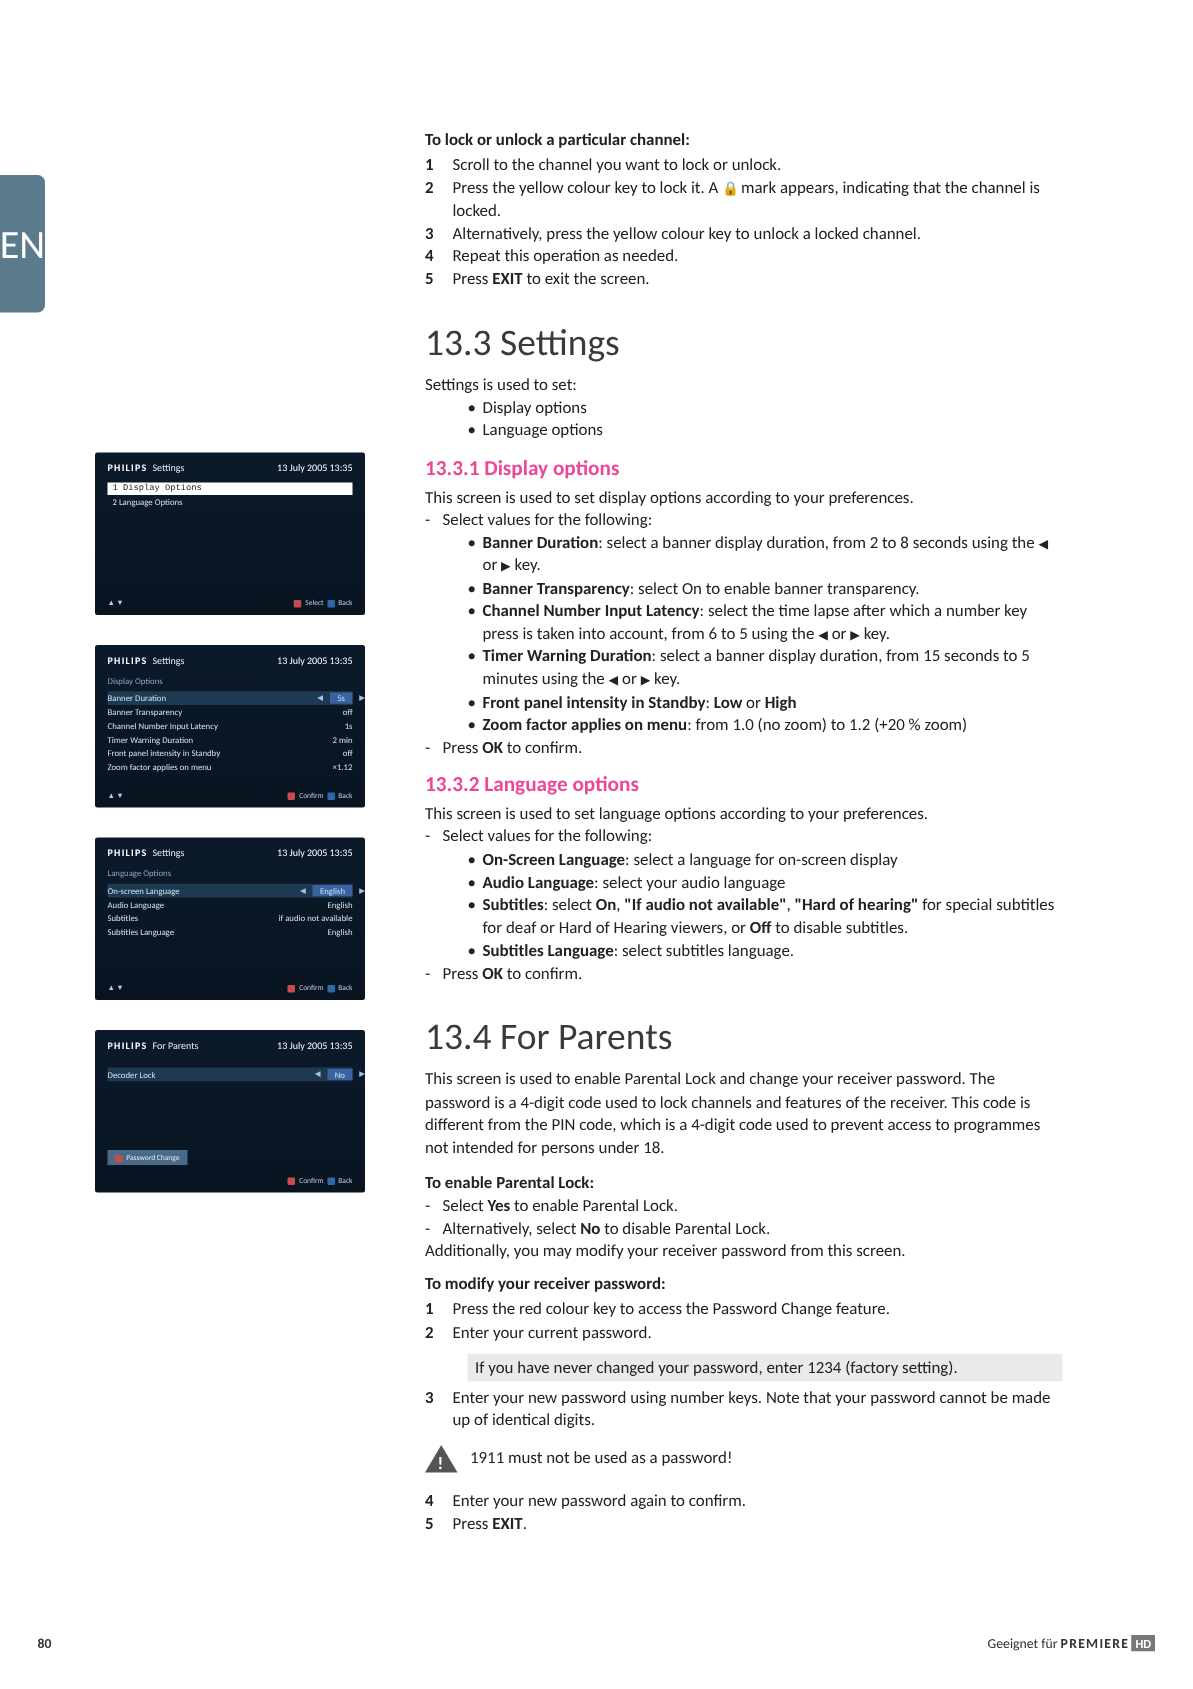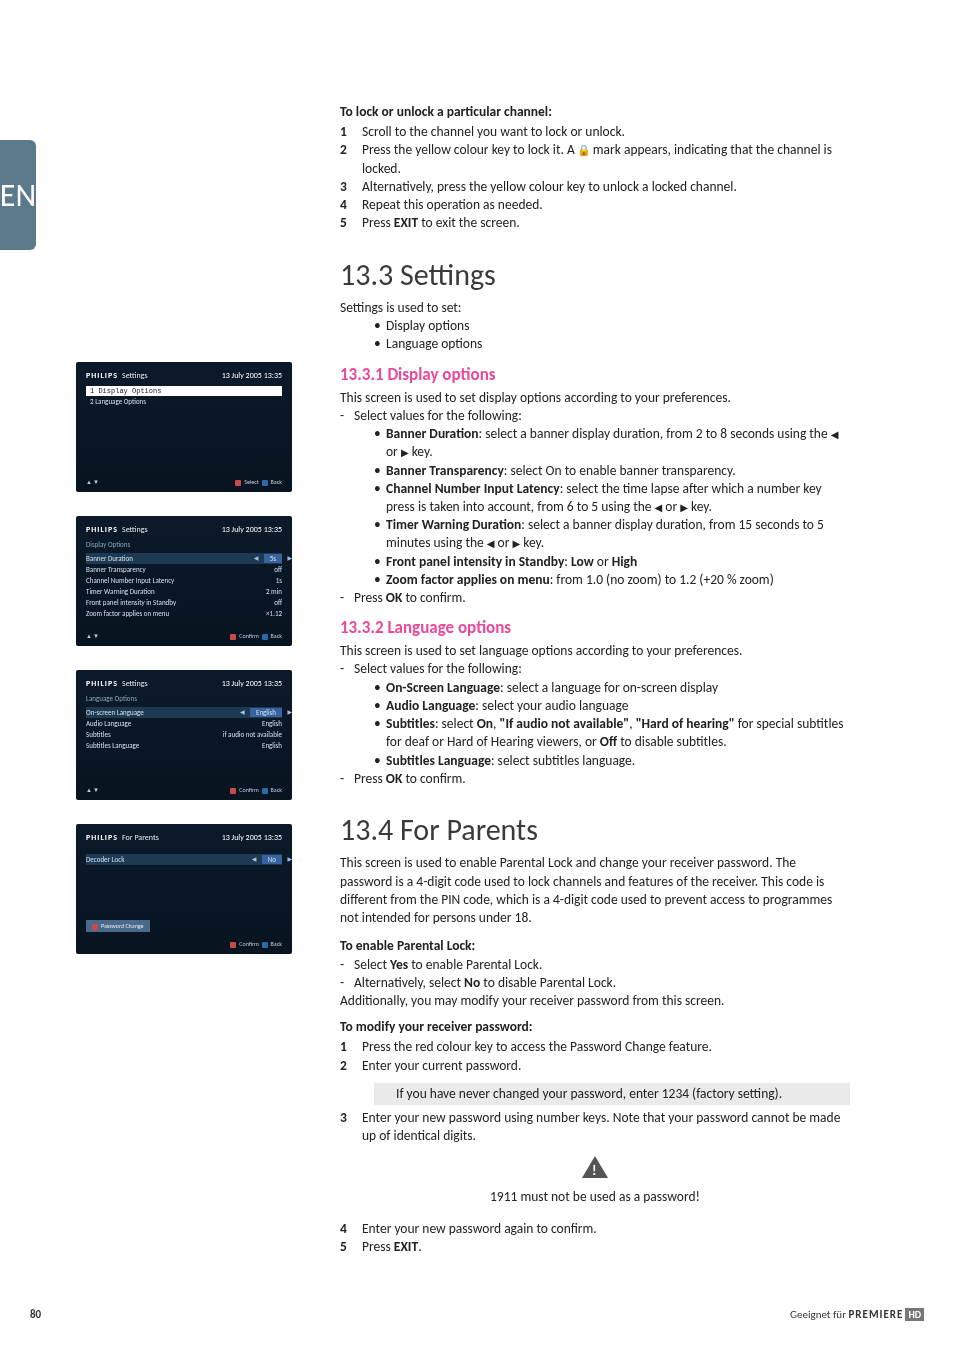--- a/index.html
+++ b/index.html
@@ -96,26 +96,26 @@
     font-size: 17px;
     font-weight: bold;
     color: #ec4899;
     margin: 10px 0 2px 0;
   }
   .tri-l::after{content:"◀";font-size:10px;vertical-align:middle}
   .tri-r::after{content:"▶";font-size:10px;vertical-align:middle}
   .lock-glyph{display:inline-block;width:12px;font-size:11px;vertical-align:middle}
   .note-box {
     background:#eaeaea;
-    padding:2px 22px;
+    padding:2px 6px;
     margin:4px 0 4px 34px;
     font-size:13.5px;
   }
   .warn {
-    display:flex; align-items:center; gap:10px; margin:10px 0 14px 0;flex-direction:column;
+    display:flex; align-items:center; gap:10px; margin:10px 0 14px 0;
   }
   .warn-icon {
     width:0;height:0;
     border-left:13px solid transparent;
     border-right:13px solid transparent;
     border-bottom:22px solid #555;
     position:relative;
   }
   .warn-icon::after{
     content:"!";

